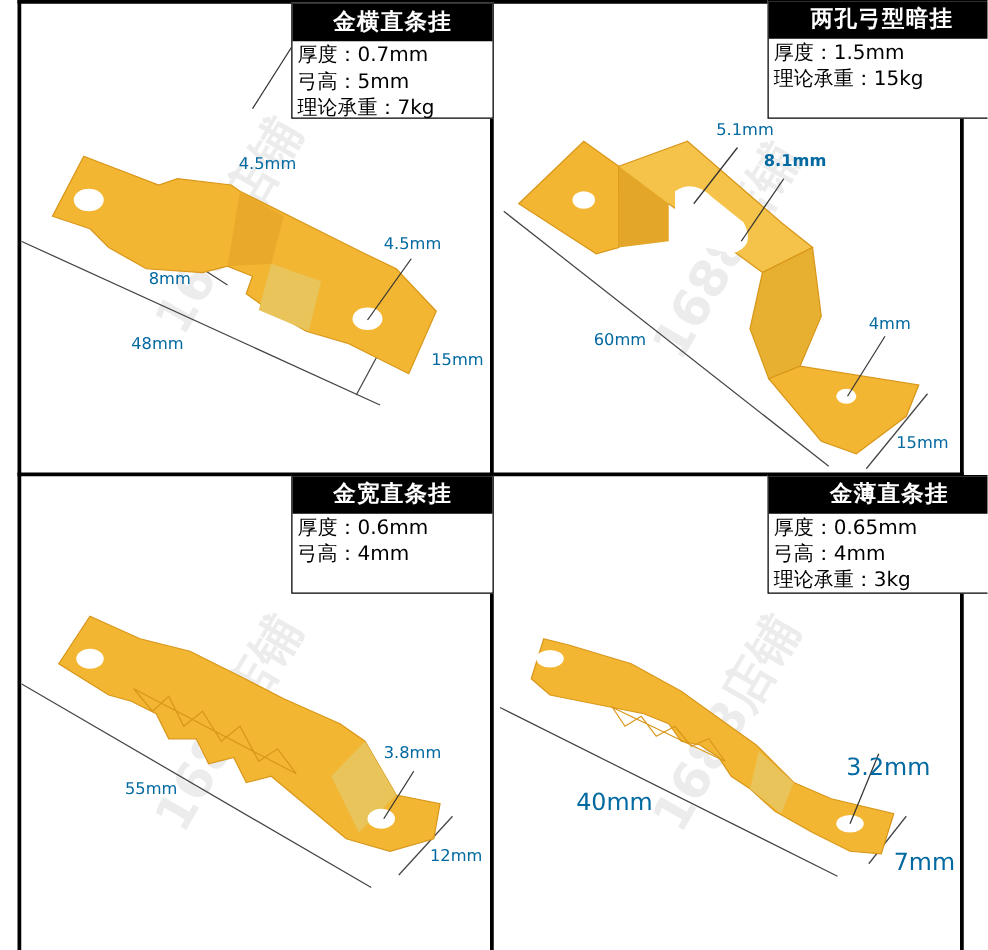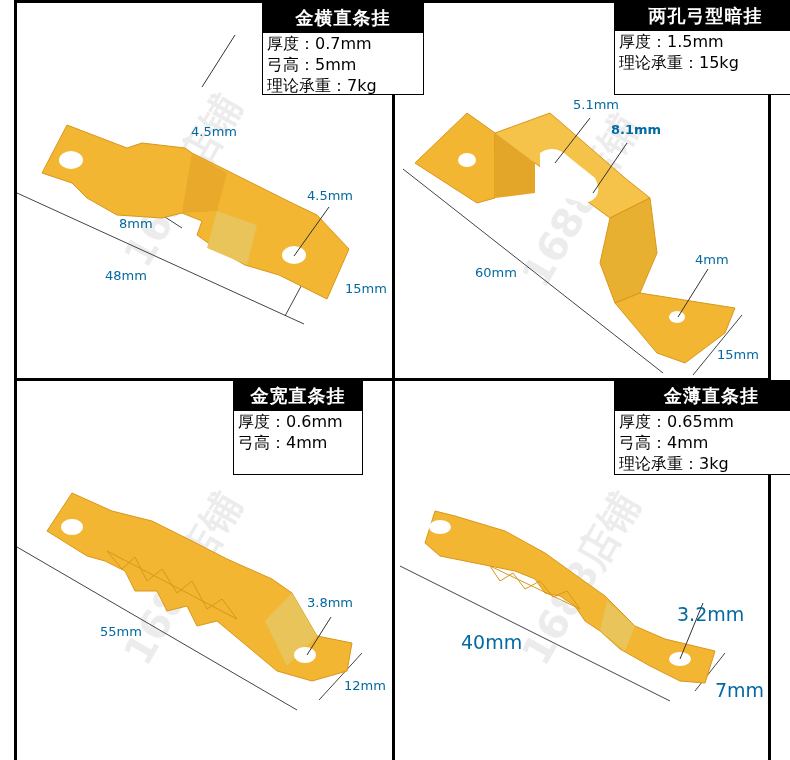--- a/index.html
+++ b/index.html
@@ -38,21 +38,21 @@
     <ellipse cx="277" cy="252" rx="12" ry="9" fill="#fff"></ellipse>
     <line x1="218" y1="32" x2="185" y2="84" stroke="#333" stroke-width="1"></line>
     <line x1="312" y1="204" x2="277" y2="253" stroke="#333" stroke-width="1"></line>
   </svg>
   <div class="dim" style="left:174px; top:121px;">4.5mm</div>
   <div class="dim" style="left:290px; top:185px;">4.5mm</div>
   <div class="dim" style="left:102px; top:213px;">8mm</div>
   <div class="dim" style="left:88px; top:252px;margin-top:13px;">48mm</div>
   <div class="dim" style="left:328px; top:278px;">15mm</div>
 </div>
-<div class="spec" style="left:233px; top:2px; width:162px; height:93px;margin-left:29px;">
+<div class="spec" style="left:233px; top:2px; width:162px; height:93px;">
   <div class="spec-title">金横直条挂</div>
   <div class="spec-line">厚度：0.7mm</div>
   <div class="spec-line">弓高：5mm</div>
   <div class="spec-line">理论承重：7kg</div>
 </div>
 
 <div class="quad" style="left:395px; top:3px; width:373px; height:375px;">
   <div class="wm" style="left:90px; top:170px;">1688店铺</div>
   <svg class="product" width="373" height="375" viewBox="0 0 373 375">
     <line x1="8" y1="166" x2="268" y2="370" stroke="#444" stroke-width="1"></line>
@@ -96,21 +96,21 @@
     <polygon points="90,170 105,188 118,176 130,200 145,188 160,212 175,200 190,228 205,218 220,238" fill="none" stroke="#D9971A" stroke-width="1"></polygon>
     <polygon points="248,240 275,212 300,255 270,285" fill="#E8C45A"></polygon>
     <ellipse cx="55" cy="146" rx="11" ry="8" fill="#fff"></ellipse>
     <ellipse cx="288" cy="274" rx="11" ry="8" fill="#fff"></ellipse>
     <line x1="314" y1="236" x2="290" y2="274" stroke="#333" stroke-width="1"></line>
   </svg>
   <div class="dim" style="left:290px; top:214px;">3.8mm</div>
   <div class="dim" style="left:83px; top:243px;">55mm</div>
   <div class="dim" style="left:327px; top:297px;">12mm</div>
 </div>
-<div class="spec" style="left:233px; top:380px; width:130px; height:95px;">
+<div class="spec" style="left:233px; top:380px; width:162px; height:95px;">
   <div class="spec-title">金宽直条挂</div>
   <div class="spec-line">厚度：0.6mm</div>
   <div class="spec-line">弓高：4mm</div>
 </div>
 
 <div class="quad" style="left:395px; top:381px; width:373px; height:379px;">
   <div class="wm" style="left:90px; top:170px;">1688店铺</div>
   <svg class="product" width="373" height="379" viewBox="0 0 373 379">
     <line x1="5" y1="185" x2="275" y2="320" stroke="#444" stroke-width="1"></line>
     <line x1="330" y1="272" x2="300" y2="310" stroke="#444" stroke-width="1"></line>

